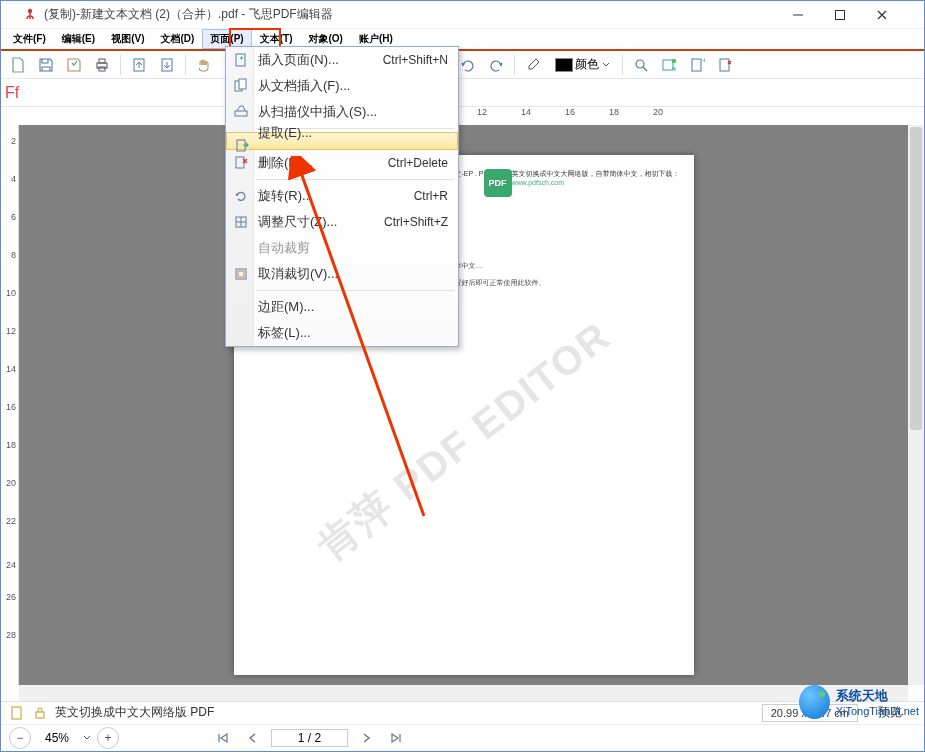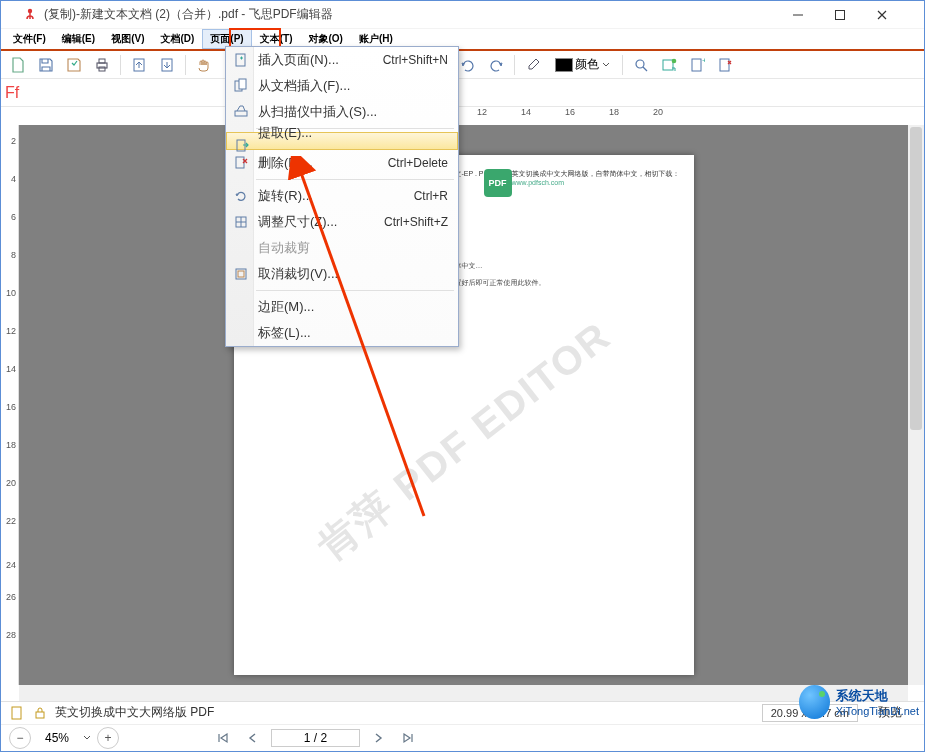--- a/index.html
+++ b/index.html
@@ -56,21 +56,21 @@
   .dropdown .dmrow .dicon { position:absolute; left:6px; top:4px; width:18px; height:18px; display:inline-flex; align-items:center; justify-content:center; color:#5f7da6; }
   .dropdown .dmrow .short { margin-left:auto; color:#333; font-size:12px; }
   .dropdown .dmsep { height:1px; background:#e0e0e0; margin:3px 4px 3px 30px; }
   .dropdown .lgutter { position:absolute; top:0; bottom:0; left:0; width:28px; background:linear-gradient(#f6f6f6,#efefef); border-right:1px solid #e8e8e8; z-index:-1; }
 
   
   .statusbar { height:24px; background:#fff; border-top:1px solid #e0e0e0; display:flex; align-items:center; font-size:12px; padding:0 8px; gap:6px; color:#333; }
   .statusbar .sicon { width:18px; height:18px; display:inline-flex; align-items:center; justify-content:center; color:#c49a1e; }
   .bottombar { height:28px; background:#fff; display:flex; align-items:center; font-size:12px; padding:0 8px; gap:6px; border-top:1px solid #eee; }
   .zbtn { width:22px; height:22px; border:1px solid #ccc; border-radius:11px; display:inline-flex; align-items:center; justify-content:center; color:#555; background:#fff; }
-  .pagebox { border:1px solid #ccc; padding:1px 6px; font-size:12px; width:89px; display:flex; align-items:center; justify-content:center; }
+  .pagebox { border:1px solid #ccc; padding:1px 6px; font-size:12px; width:77px; display:flex; align-items:center; justify-content:center; }
   .navbtn { width:24px; height:22px; display:inline-flex; align-items:center; justify-content:center; color:#678; }
 
   
   .arrow-svg { position:absolute; pointer-events:none; z-index:200; }
 
   
   .site-logo { position:absolute; right:6px; bottom:28px; width:120px; height:44px; display:flex; align-items:center; gap:6px; font-size:11px; color:#0a4ea2; z-index:300; }
   .site-logo .ball { width:34px; height:34px; border-radius:50%; background:radial-gradient(circle at 35% 30%, #6fc4ff, #0a74d6); position:relative; }
   .site-logo .ball::after { content:""; position:absolute; left:20px; top:6px; width:6px; height:6px; background:#5ad26a; border-radius:50%; }
   .site-logo .txt b { font-size:13px; color:#0a4ea2; display:block; }

